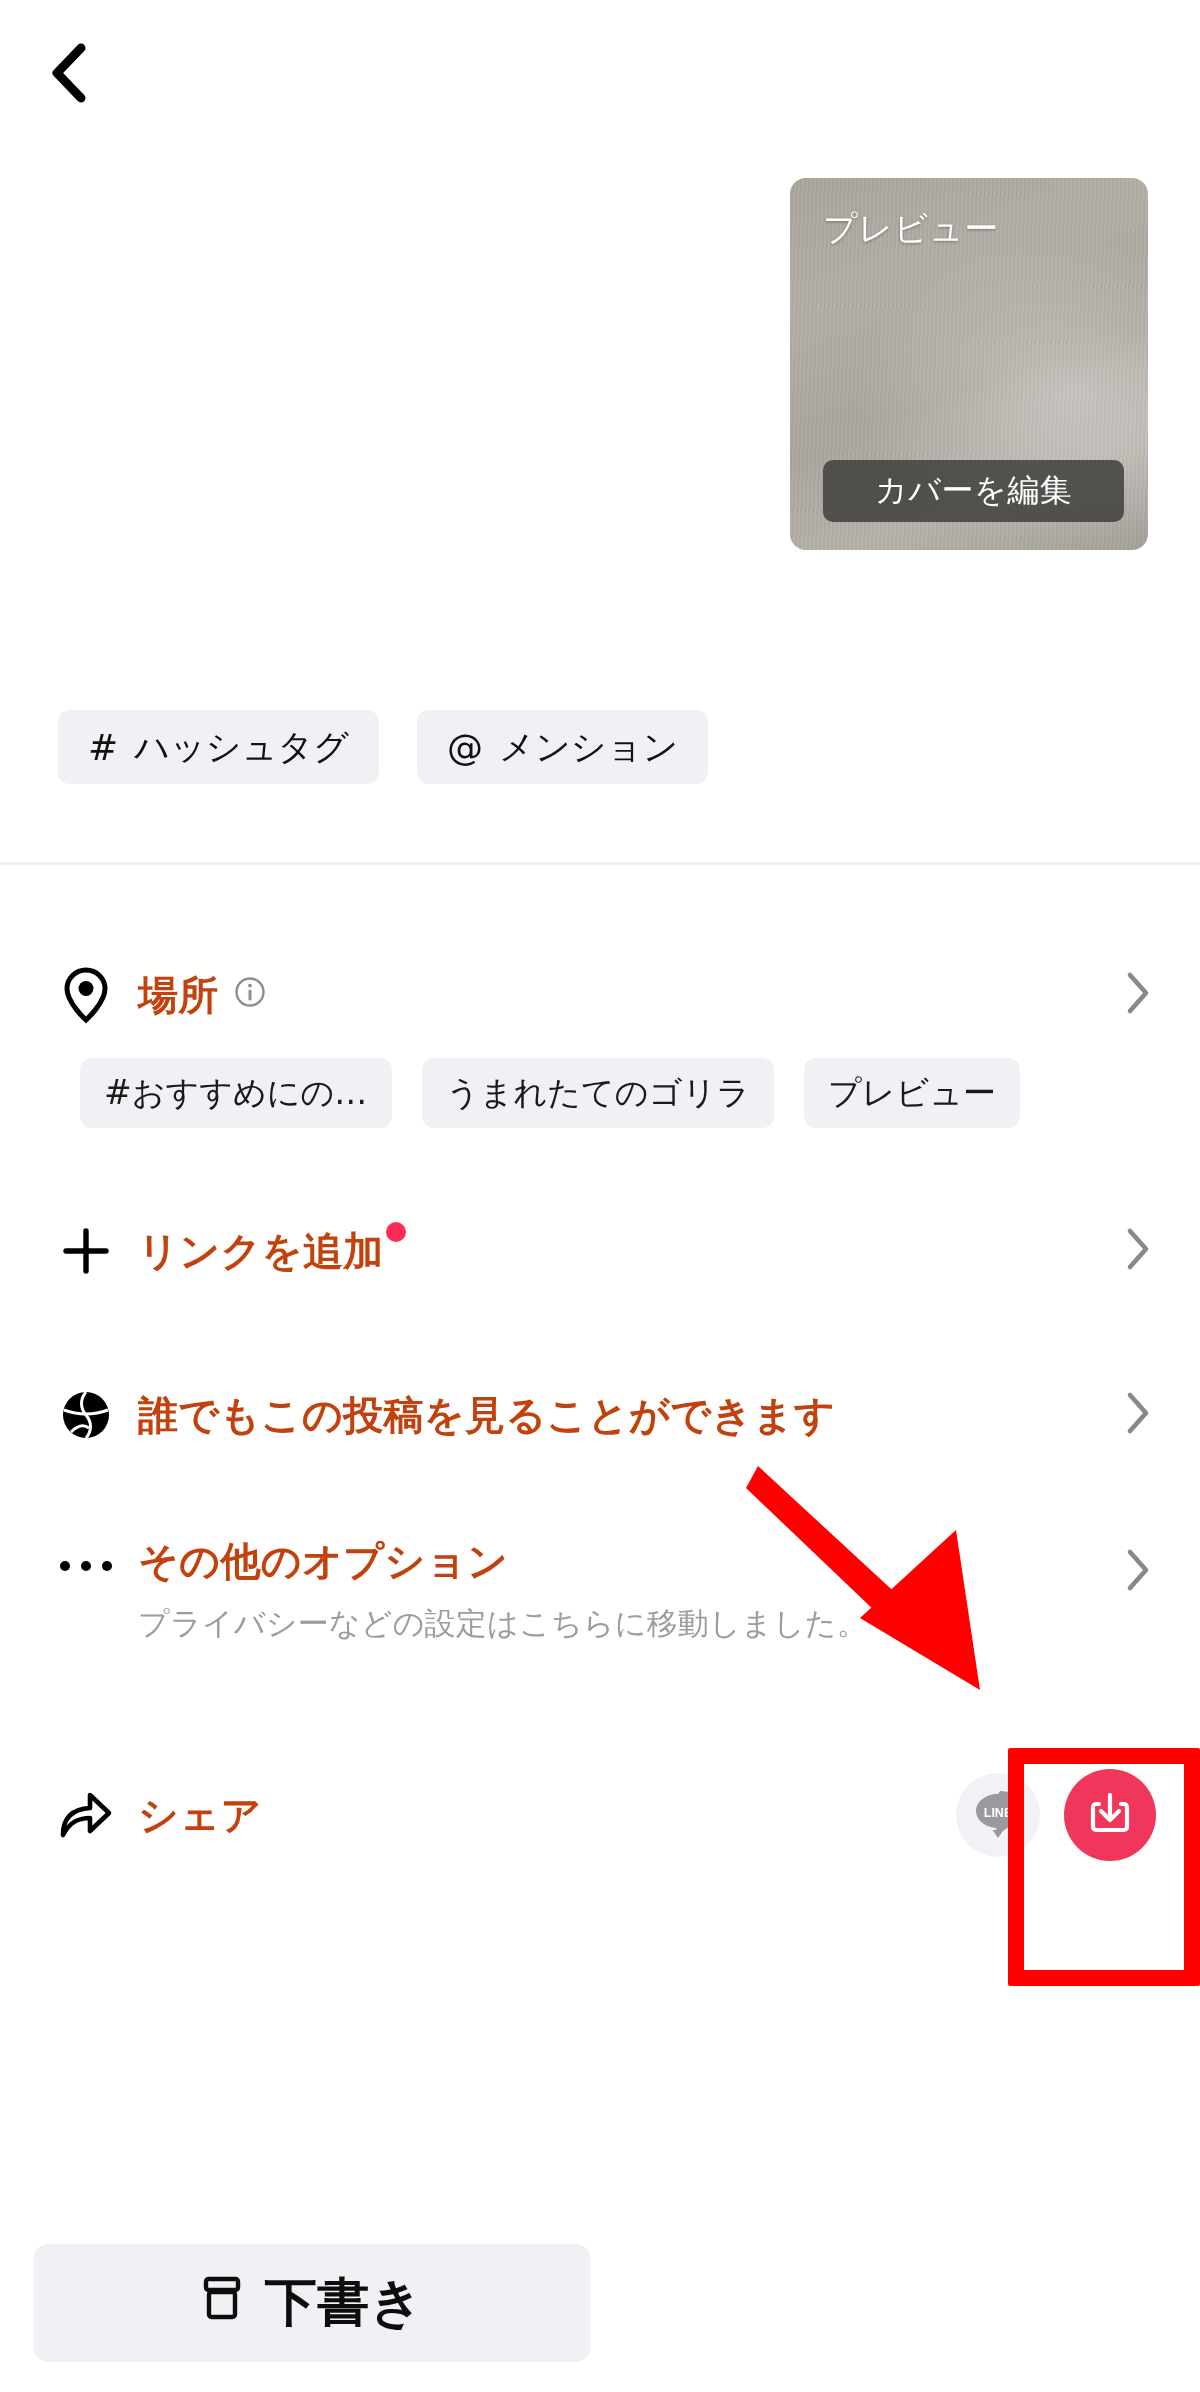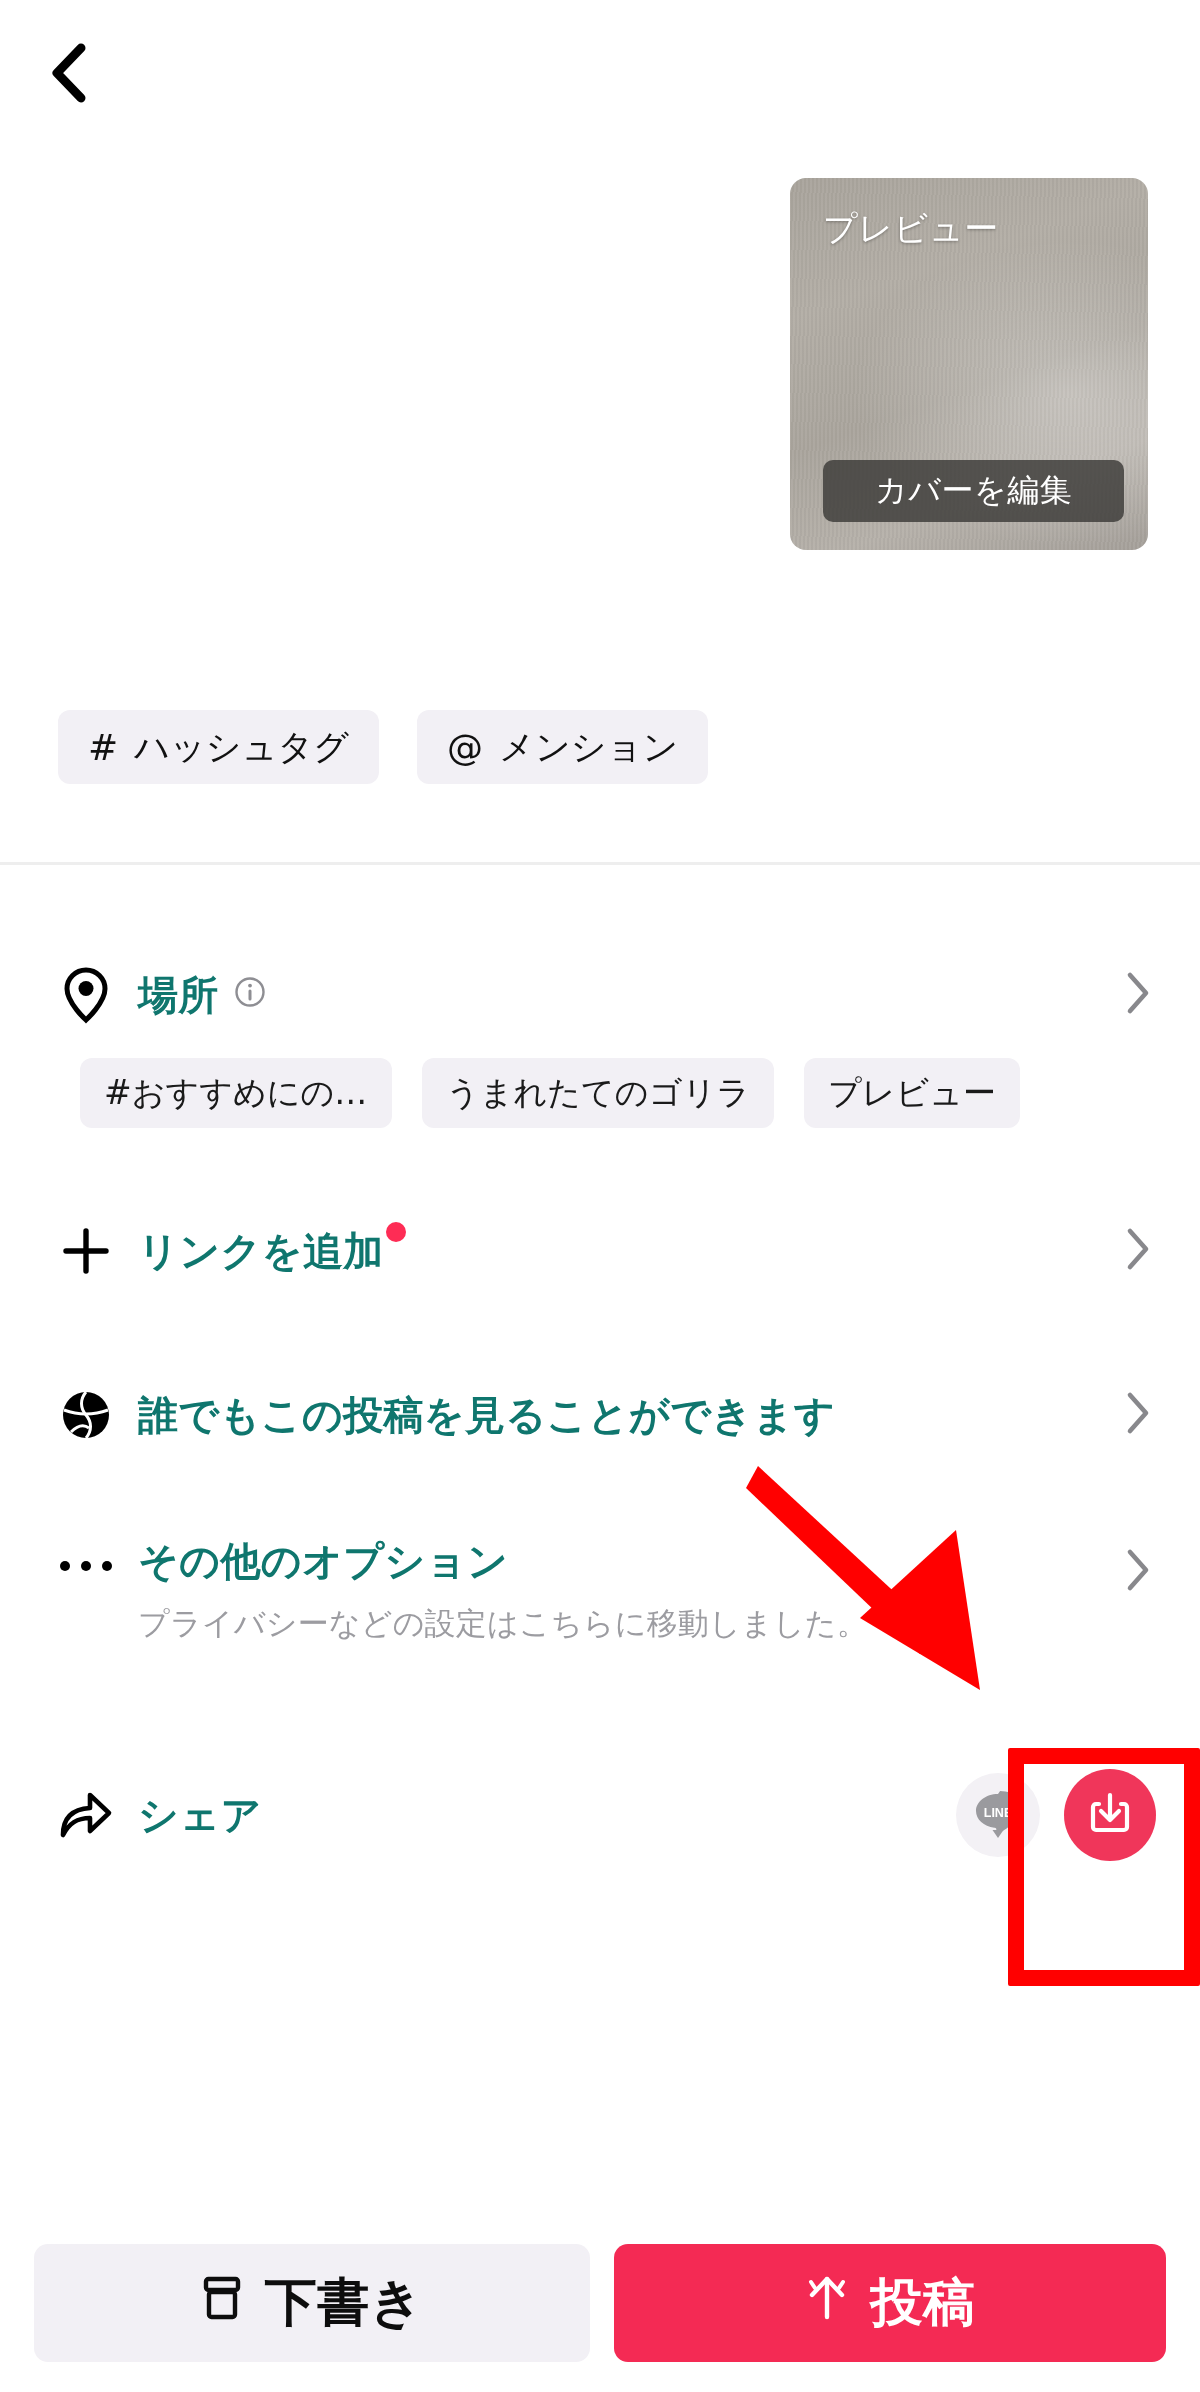--- a/index.html
+++ b/index.html
@@ -79,21 +79,21 @@
     position:absolute; left:0; width:1200px;
     display:flex; align-items:center;
   }
   .row-icon{
     width:104px; min-width:104px; height:64px;
     display:flex; align-items:center; justify-content:center;
     margin-left:34px;
   }
   .row-main{ flex:1; display:flex; flex-direction:column; justify-content:center; }
   .row-title{
-    font-size:40px; color:#0f766e; font-weight:700; letter-spacing:.3px;
+    font-size:40px; color:#c2410c; font-weight:700; letter-spacing:.3px;
     display:flex; align-items:flex-start;
     font-family:"DejaVu Sans","Liberation Sans",sans-serif;
   }
   .row-sub{
     font-size:31px; color:#9c9ca1; margin-top:14px; letter-spacing:.2px;
     font-family:"DejaVu Sans","Liberation Sans",sans-serif;
   }
   .chev{
     width:80px; min-width:80px; display:flex; align-items:center; justify-content:center;
     margin-right:22px;
@@ -339,25 +339,15 @@
   <div class="bottom-bar">
     <div class="btn btn-draft">
       <span>
         <svg width="42" height="46" viewBox="0 0 42 46" fill="none">
           <rect x="5" y="4" width="32" height="11" rx="2.5" stroke="#0d0d0d" stroke-width="4.4"></rect>
           <rect x="8" y="17" width="26" height="25" rx="2.5" stroke="#0d0d0d" stroke-width="4.4"></rect>
         </svg>
       </span>
       <span>下書き</span>
     </div>
-    <div class="btn btn-post">
-      <span>
-        <svg width="44" height="48" viewBox="0 0 44 48" fill="none">
-          <path d="M22 6 V44" stroke="#fff" stroke-width="4.4" stroke-linecap="round"></path>
-          <path d="M7 22 L22 6 L37 22" stroke="#fff" stroke-width="4.4" stroke-linecap="round" stroke-linejoin="round"></path>
-          <path d="M10 15 L6 9 M34 15 L38 9" stroke="#fff" stroke-width="4" stroke-linecap="round"></path>
-        </svg>
-      </span>
-      <span>投稿</span>
-    </div>
   </div>
 
 </div>
 
 </body></html>

